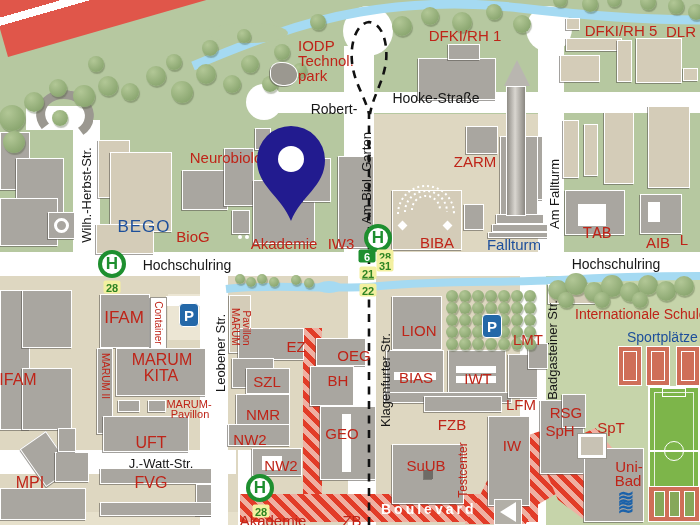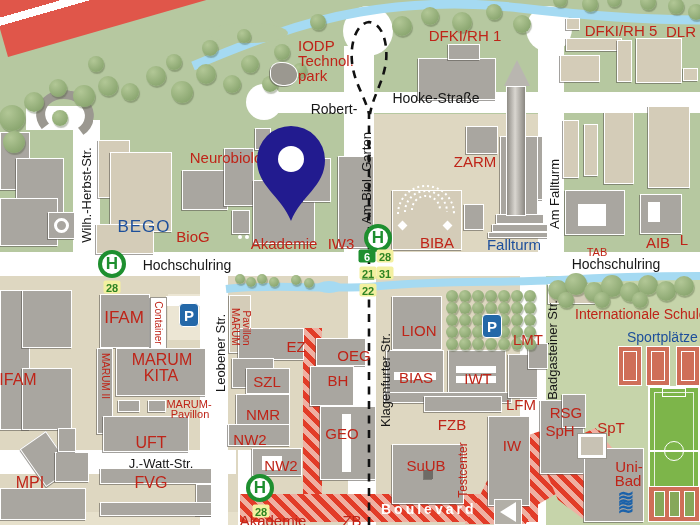--- a/index.html
+++ b/index.html
@@ -298,21 +298,21 @@
       <div class="map-label red" style="left: 621px; top: 30px; font-size: 15px;">DFKI/RH 5</div>
       <div class="map-label red" style="left: 681px; top: 31px; font-size: 15px;">DLR</div>
       <div class="map-label red" style="left: 236px; top: 157px; font-size: 15px;">Neurobiologie</div>
       <div class="map-label blue" style="left: 144px; top: 226px; font-size: 17px; letter-spacing: 1px;">BEGO</div>
       <div class="map-label red" style="left: 193px; top: 236px; font-size: 15px;">BioG</div>
       <div class="map-label red" style="left: 284px; top: 243px; font-size: 15px;">Akademie</div>
       <div class="map-label red" style="left: 341px; top: 243px; font-size: 15px;">IW3</div>
       <div class="map-label red" style="left: 475px; top: 161px; font-size: 15px;">ZARM</div>
       <div class="map-label blue" style="left: 514px; top: 244px; font-size: 15px;">Fallturm</div>
       <div class="map-label red" style="left: 437px; top: 242px; font-size: 15px;">BIBA</div>
-      <div class="map-label red" style="left: 597px; top: 252px; font-size: 11px;">TAB</div>
+      <div class="map-label red" style="left: 597px; top: 234px; font-size: 16px; font-family: Liberation Mono, monospace;">TAB</div>
       <div class="map-label red" style="left: 658px; top: 242px; font-size: 15px;">AIB</div>
       <div class="map-label red" style="left: 684px; top: 239px; font-size: 15px;">L</div>
       <div class="map-label black" style="left: 334px; top: 109px; font-size: 14px;">Robert-</div>
       <div class="map-label black" style="left: 436px; top: 98px; font-size: 14px;">Hooke-Straße</div>
       <div class="map-label black" style="left: 187px; top: 265px; font-size: 14px;">Hochschulring</div>
       <div class="map-label black" style="left: 616px; top: 264px; font-size: 14px;">Hochschulring</div>
       <div class="map-label black" style="left: 86px; top: 195px; font-size: 13px; transform: translate(-50%, -50%) rotate(-90deg);">Wilh.-Herbst-Str.</div>
       <div class="map-label black" style="left: 366px; top: 178px; font-size: 13px; transform: translate(-50%, -50%) rotate(-90deg);">Am Biol. Garten</div>
       <div class="map-label black" style="left: 554px; top: 194px; font-size: 13px; transform: translate(-50%, -50%) rotate(-90deg);">Am Fallturm</div>
       <div class="map-label black" style="left: 220px; top: 353px; font-size: 13px; transform: translate(-50%, -50%) rotate(-90deg);">Leobener Str.</div>
@@ -360,21 +360,21 @@
       <div class="map-label red" style="left: 352px; top: 520px; font-size: 15px;">ZB</div>
       <div class="map-label white la" style="left: 381px; top: 502px; font-size: 14px; font-weight: bold; letter-spacing: 3px;">Boulevard</div>
       <div class="map-label wave" style="left: 627px; top: 497px; font-size: 20px;">≋</div>
       <div class="map-label wave" style="left: 627px; top: 507px; font-size: 20px;">≋</div>
       <div class="bus" style="left: 112px; top: 264px;">H</div>
       <div class="badge" style="left: 112px; top: 287px;">28</div>
       <div class="bus" style="left: 378px; top: 238px;">H</div>
       <div class="badge green" style="left: 367px; top: 256px;">6</div>
       <div class="badge" style="left: 385px; top: 256px;">28</div>
       <div class="badge" style="left: 368px; top: 273px; text-decoration: underline;">21</div>
-      <div class="badge" style="left: 385px; top: 273px;">31</div>
+      <div class="badge" style="left: 385px; top: 265px;">31</div>
       <div class="badge" style="left: 368px; top: 290px;">22</div>
       <div class="bus" style="left: 260px; top: 488px;">H</div>
       <div class="badge" style="left: 261px; top: 511px;">28</div>
       <div class="p-icon" style="left: 189px; top: 315px;">P</div>
       <div class="p-icon" style="left: 492px; top: 326px;">P</div>
     </div>
   <svg id="marker" class="layer" viewBox="0 0 700 525">
     <g>
       <path id="pinpath" d="M291,221 C281,196 257,186 257,160 A34,34 0 1 1 325,160 C325,186 301,196 291,221 Z" fill="#221b8f"></path>
       <circle cx="291" cy="159" r="13" fill="#ffffff"></circle>

